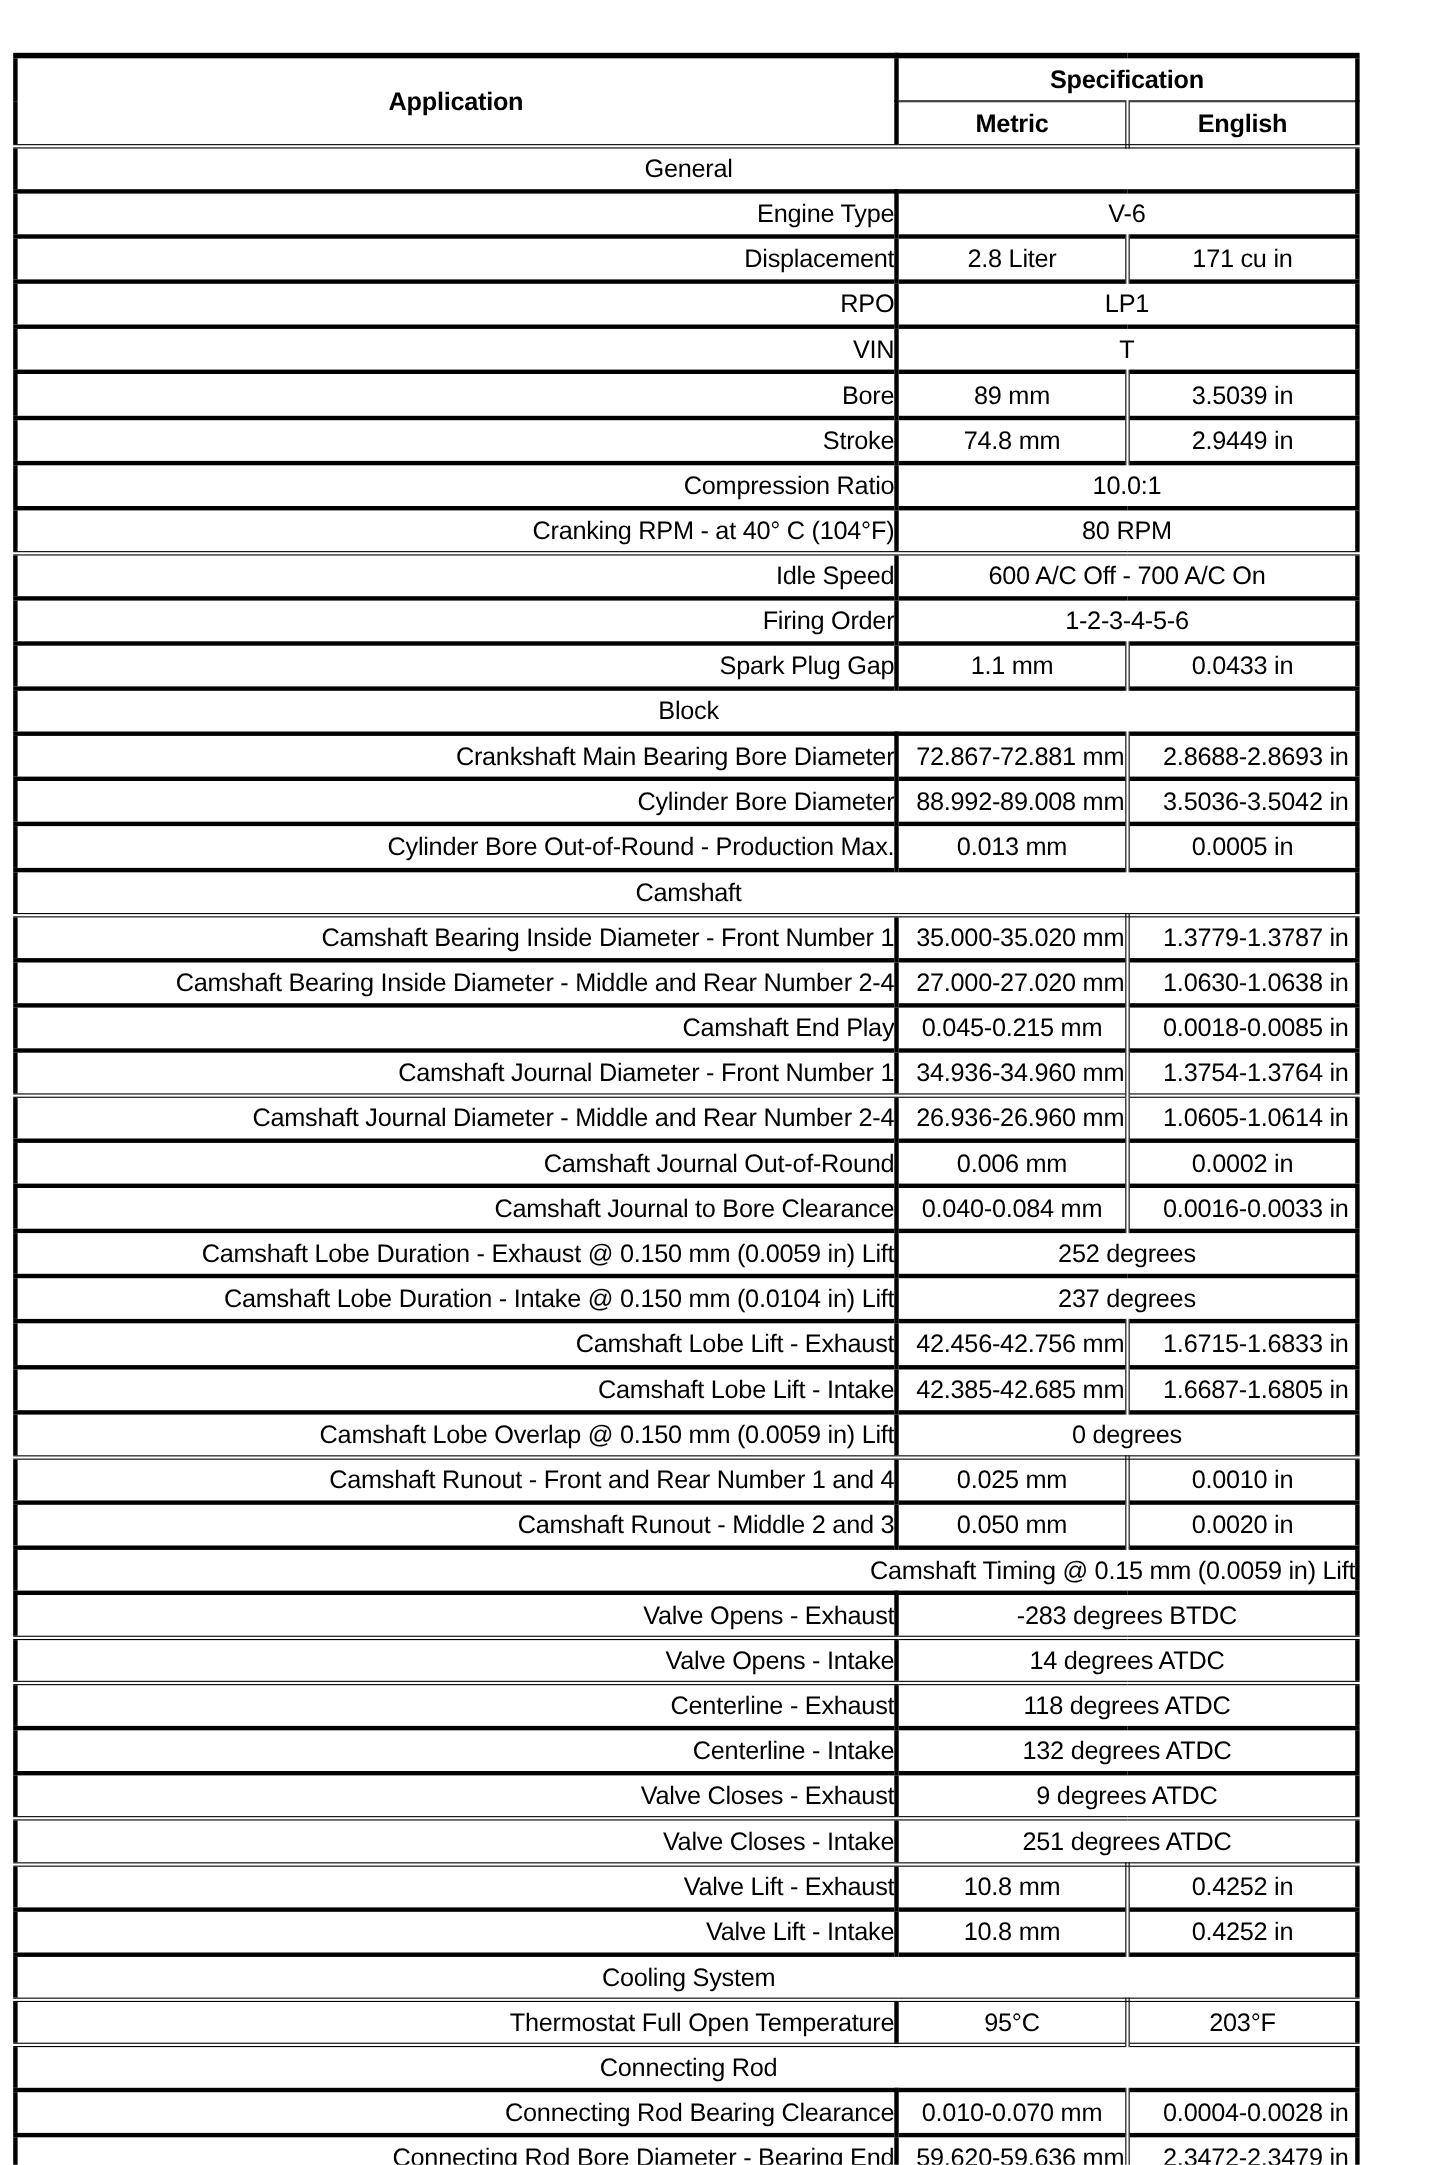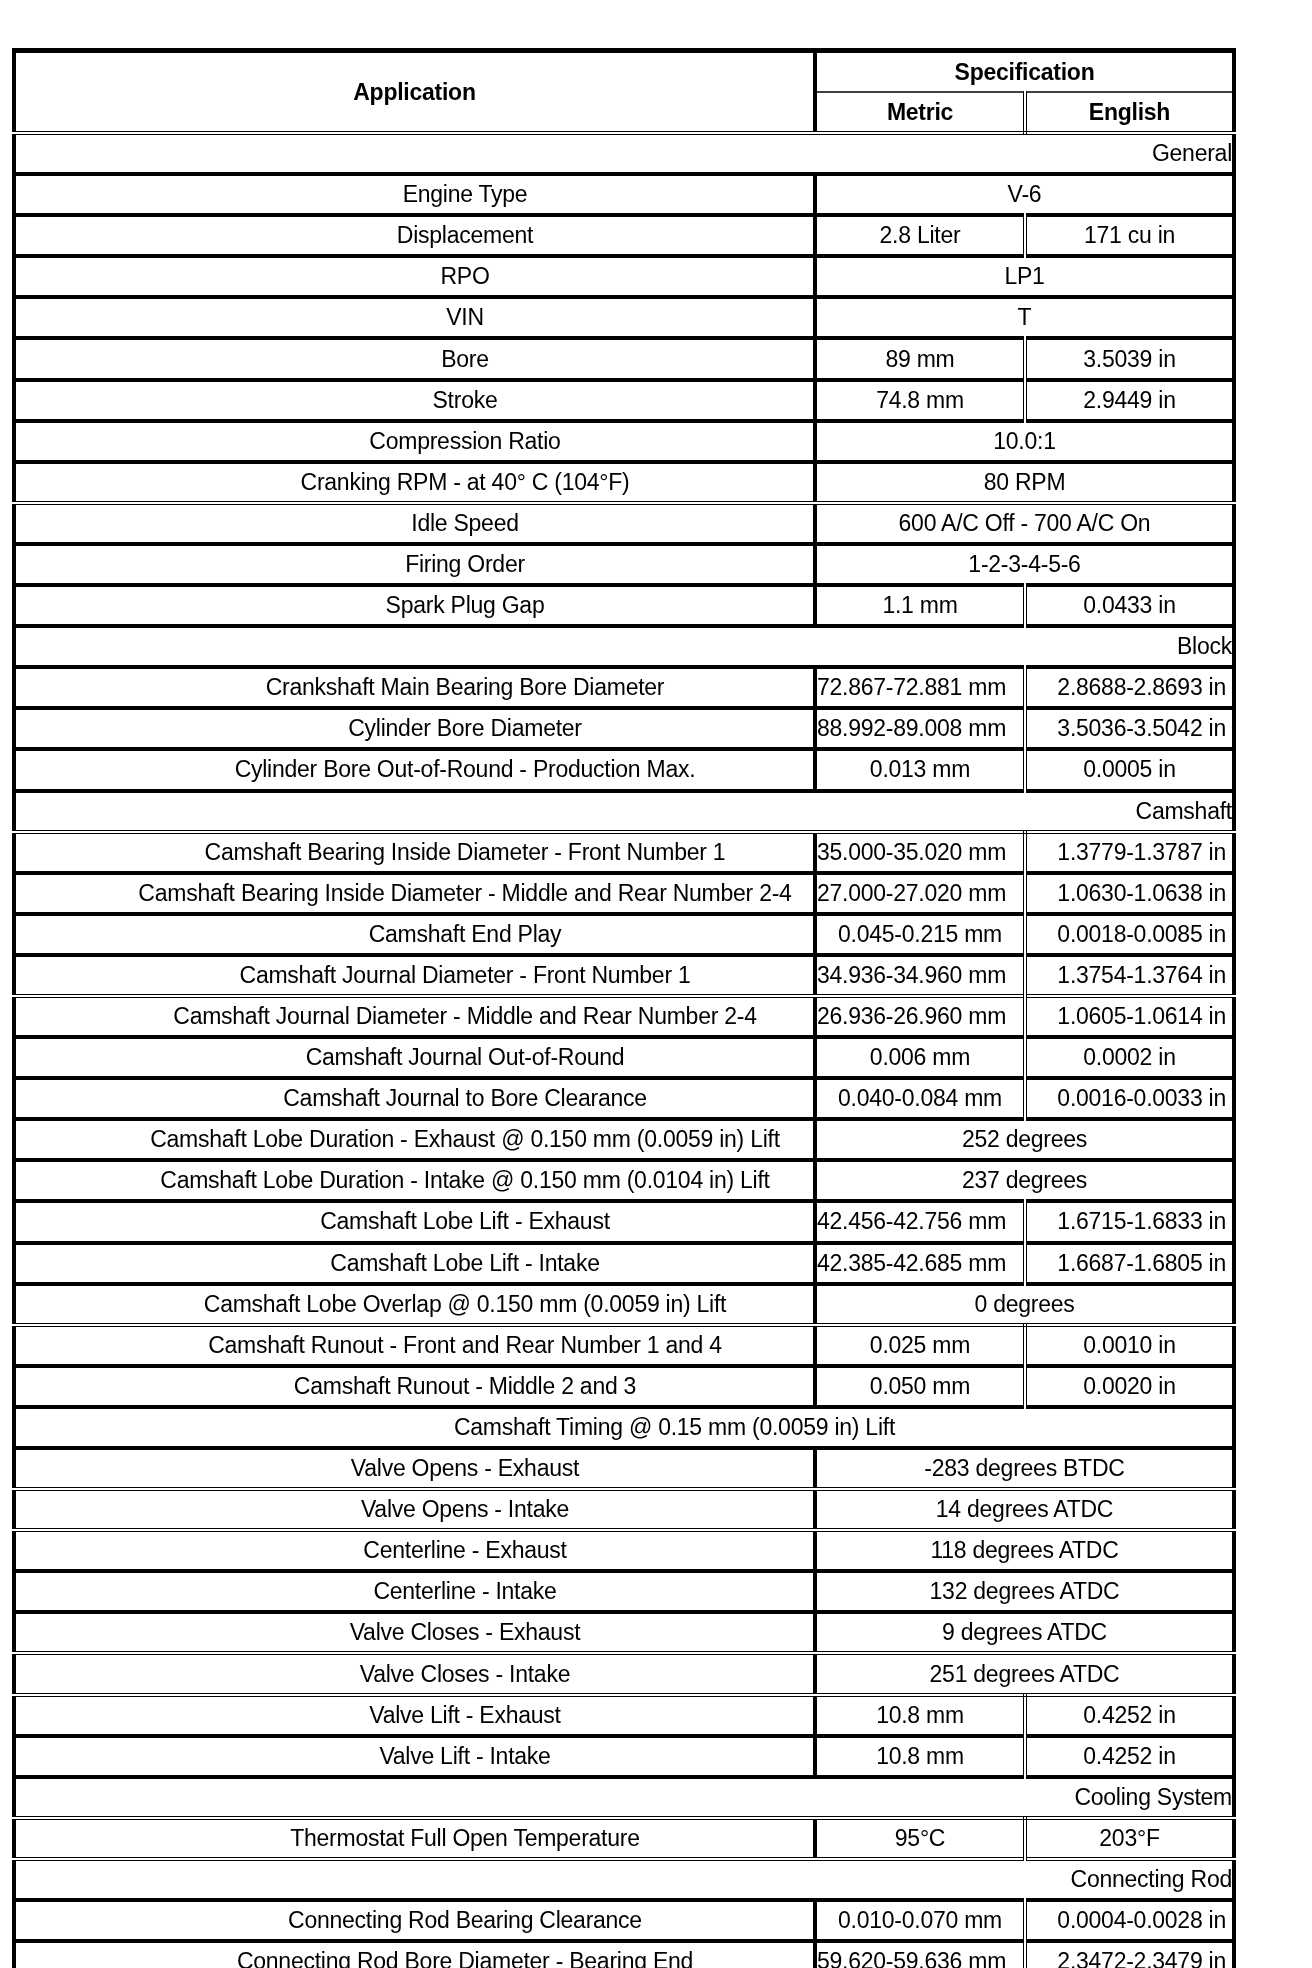--- a/index.html
+++ b/index.html
@@ -19,26 +19,26 @@
   }
   #spec-table th { font-weight: bold; text-align: center; height: 36px; }
   #spec-table thead tr.h1 th.app { border-right: 4px solid #000; border-bottom: 4px double #000; height: 78px; }
   #spec-table thead tr.h1 th.spec { border-bottom: 2px solid #404040; }
   #spec-table thead tr.h2 th { border-bottom: 4px double #000; }
   #spec-table thead tr.h2 th.met { border-right: 4px double #000; }
   #spec-table tbody tr { height: 41.1px; }
   #spec-table tbody td { border-top: 4px solid #000; }
   #spec-table tbody tr.dbl td { border-top: 4px double #000; margin-left: 14px; }
   #spec-table tbody tr:first-child td { border-top: none; }
-  #spec-table td.section { padding-left: 4px; text-align: right; }
-  #spec-table td.label { padding-left: 101px; text-align: center; border-right: 4px solid #000; }
+  #spec-table td.section { padding-left: 4px; text-align: center; }
+  #spec-table td.label { padding-left: 101px; text-align: right; border-right: 4px solid #000; }
   #spec-table td.label.wide { border-right: none; margin-top: 21px; }
   #spec-table td.val { text-align: center; }
   #spec-table td.val.met { border-right: 4px double #000; }
-  #spec-table td.val.met.tight { text-align: right; padding-right: 17px; }
+  #spec-table td.val.met.tight { text-align: right; padding-right: 1px; }
   #spec-table td.val.eng.tight { text-align: right; padding-right: 6px; }
 </style>
 </head>
 <body>
 
 <table id="spec-table">
   <colgroup>
       <col class="c-app">
       <col class="c-met">
       <col class="c-eng">

